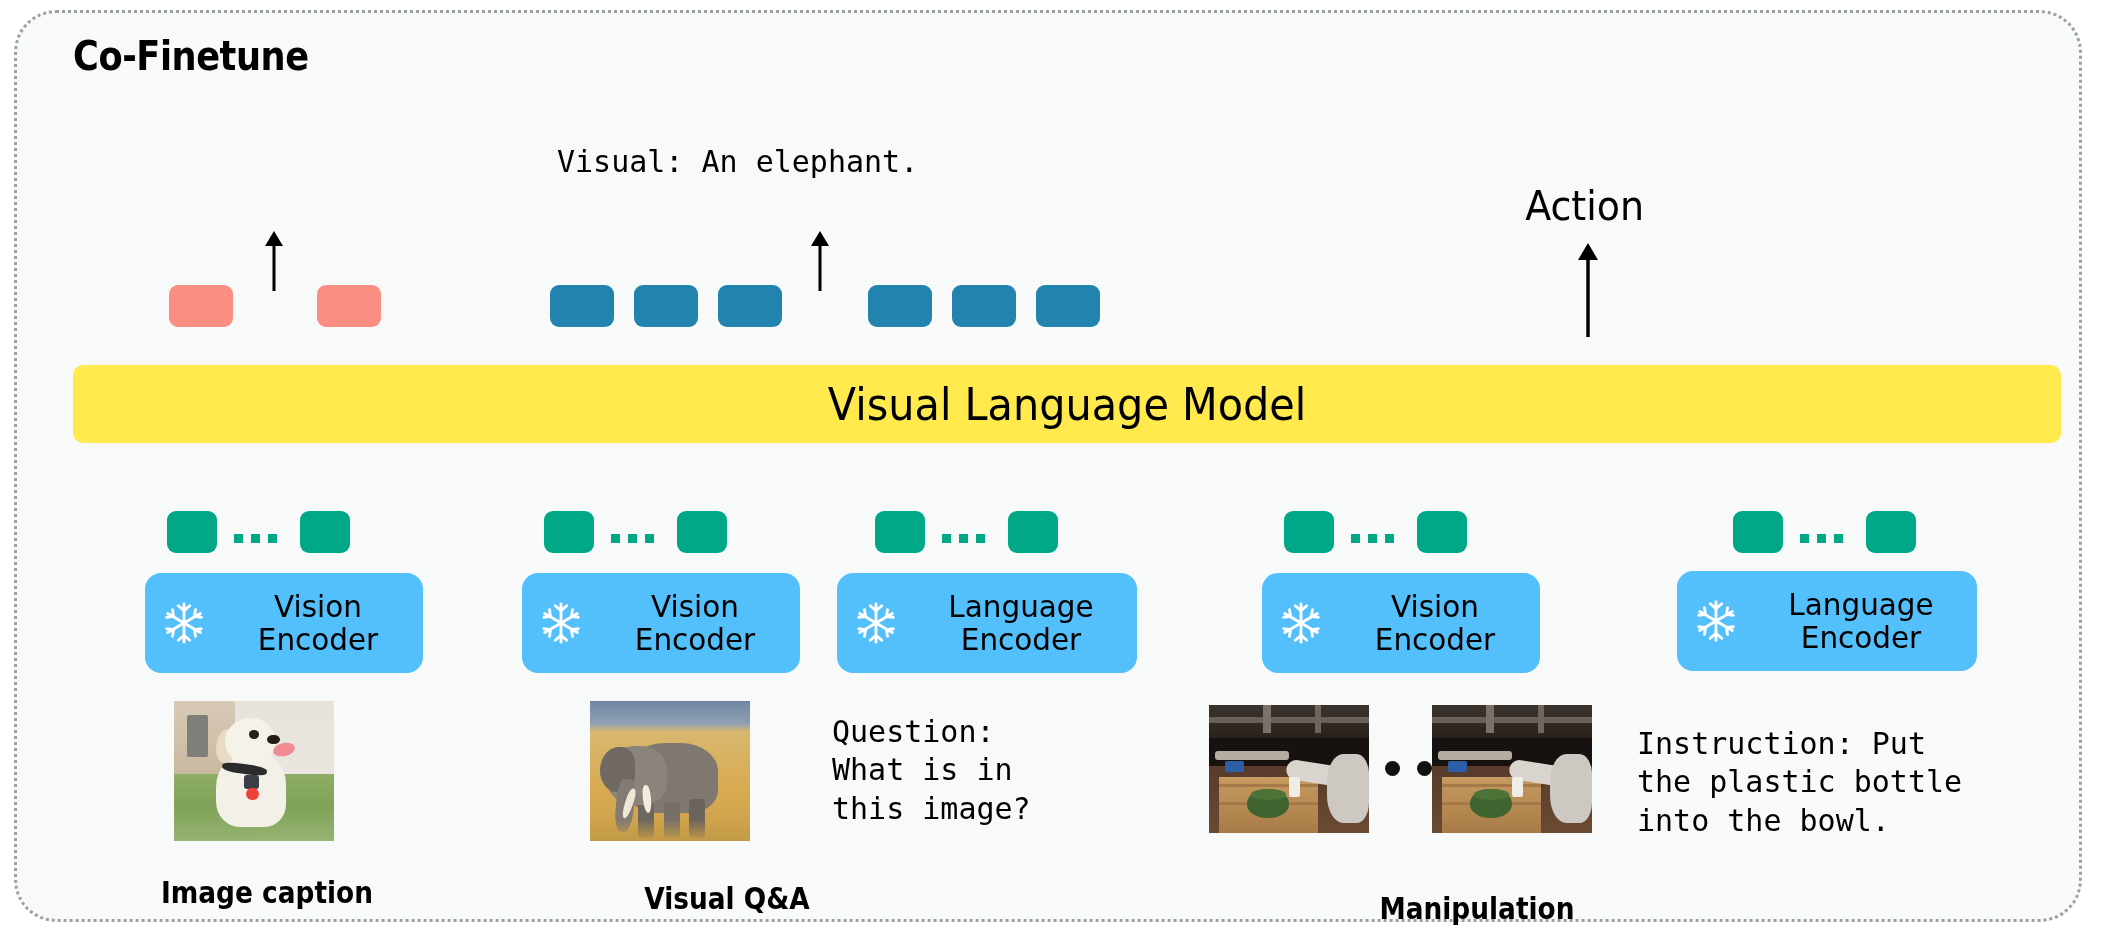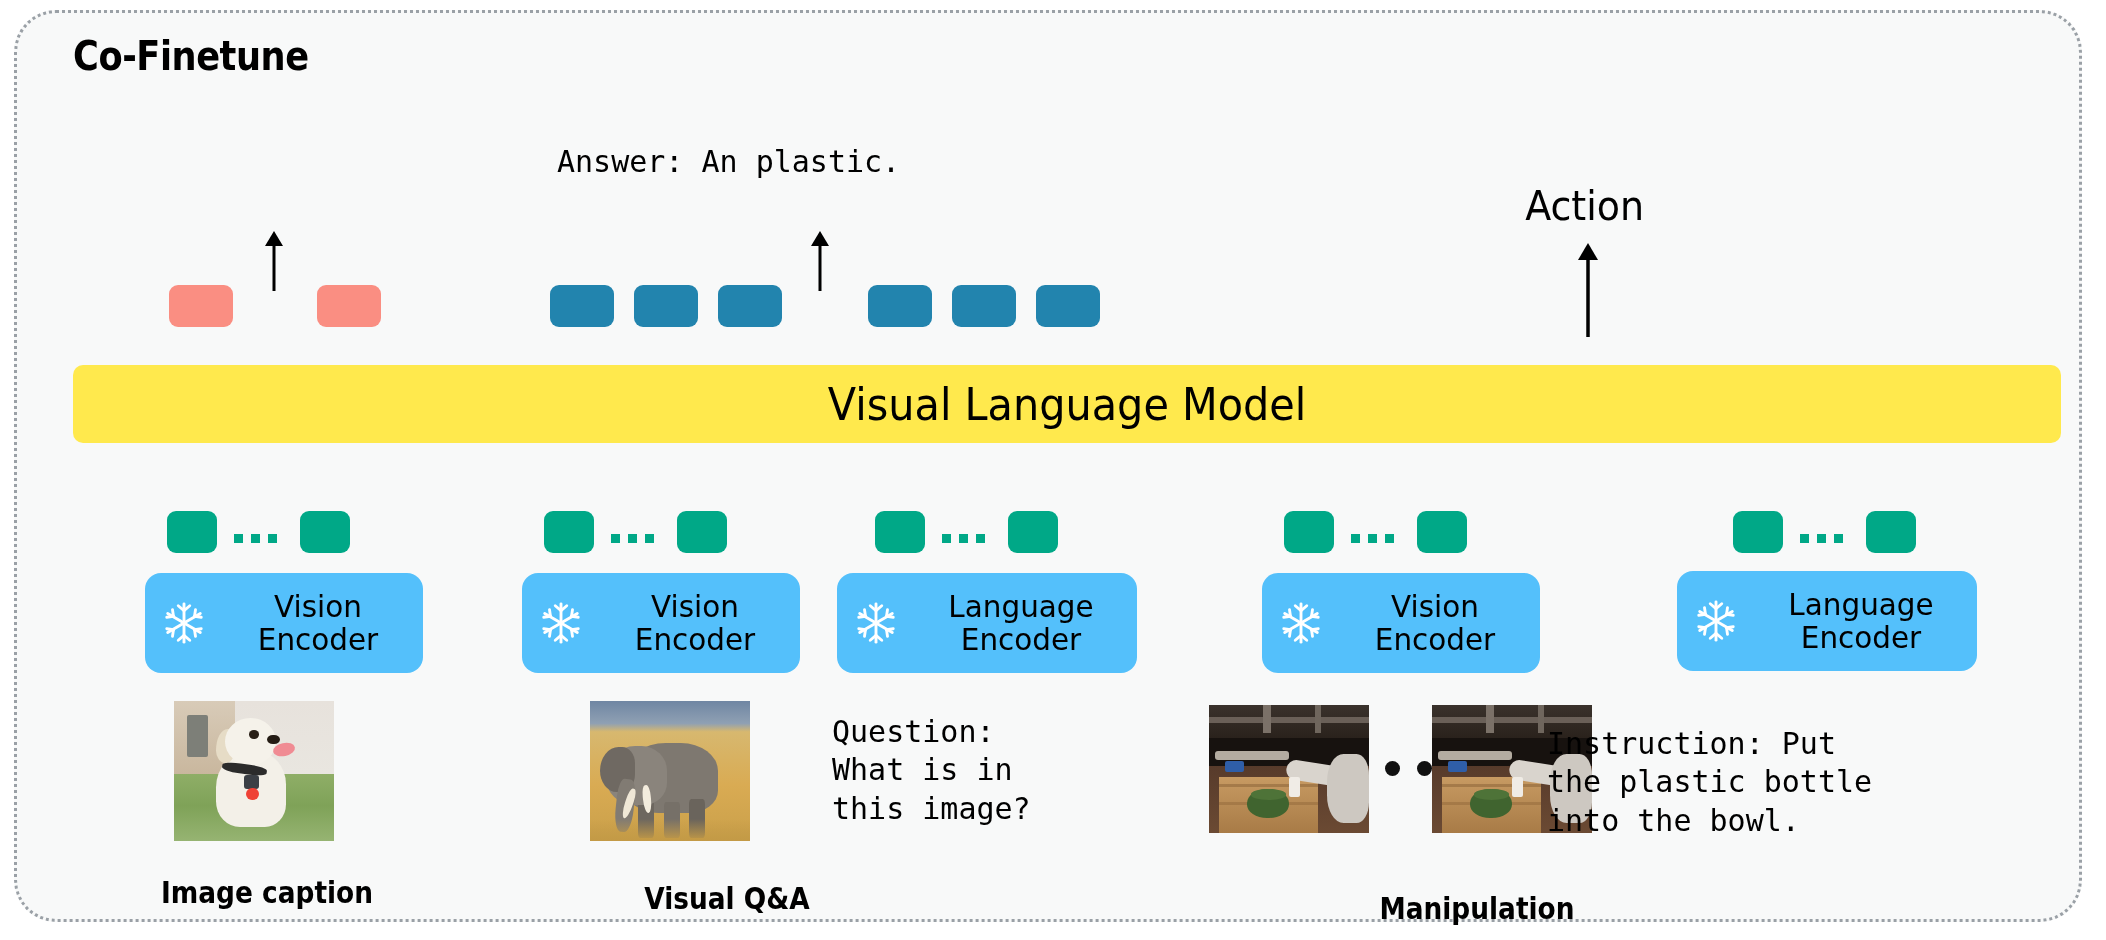--- a/index.html
+++ b/index.html
@@ -230,21 +230,21 @@
 </style>
 </head>
 <body>
 
 <div id="root">
   <div class="panel">
 
     <div class="panel-title">Co-Finetune</div>
 
 
-    <div class="mono" style="left:540px; top:130px; width:560px;">Answer: An plastic.</div>
+    <div class="mono" style="left:540px; top:130px; width:560px;">Visual: An elephant.</div>
 
     <div class="disp" style="left:1505px; top:170px; font-size:40px; transform:scaleX(0.95);">Action</div>
 
     <svg class="arrow" style="left:244px; top:216px;" width="26" height="62" viewBox="0 0 26 62">
       <path d="M13 62 L13 10" stroke="#000" stroke-width="3" fill="none"></path>
       <path d="M13 2 L4 17 L22 17 Z" fill="#000"></path>
     </svg>
 
     <svg class="arrow" style="left:790px; top:216px;" width="26" height="62" viewBox="0 0 26 62">
       <path d="M13 62 L13 10" stroke="#000" stroke-width="3" fill="none"></path>
@@ -506,21 +506,21 @@
         <div class="rb-table"></div>
       <div class="rb-grain"></div>
         <div class="rb-grain2"></div>
         <div class="rb-arm"></div>
       <div class="rb-arm2"></div>
         <div class="rb-bowl"></div>
         <div class="rb-bowl2"></div>
       <div class="rb-grip"></div>
     </div>
 
-    <div class="mono center" style="left:1530px; top:712px; width:430px;">Instruction: Put
+    <div class="mono center" style="left:1620px; top:712px; width:430px;">Instruction: Put
 the plastic bottle
 into the bowl.</div>
 
     <div class="cap" style="left:100px; top:862px; width:300px;">Image caption</div>
     <div class="cap" style="left:560px; top:868px; width:300px;">Visual Q&amp;A</div>
     <div class="cap" style="left:1290px; top:878px; width:340px;">Manipulation</div>
 
   </div>
 </div>
 

